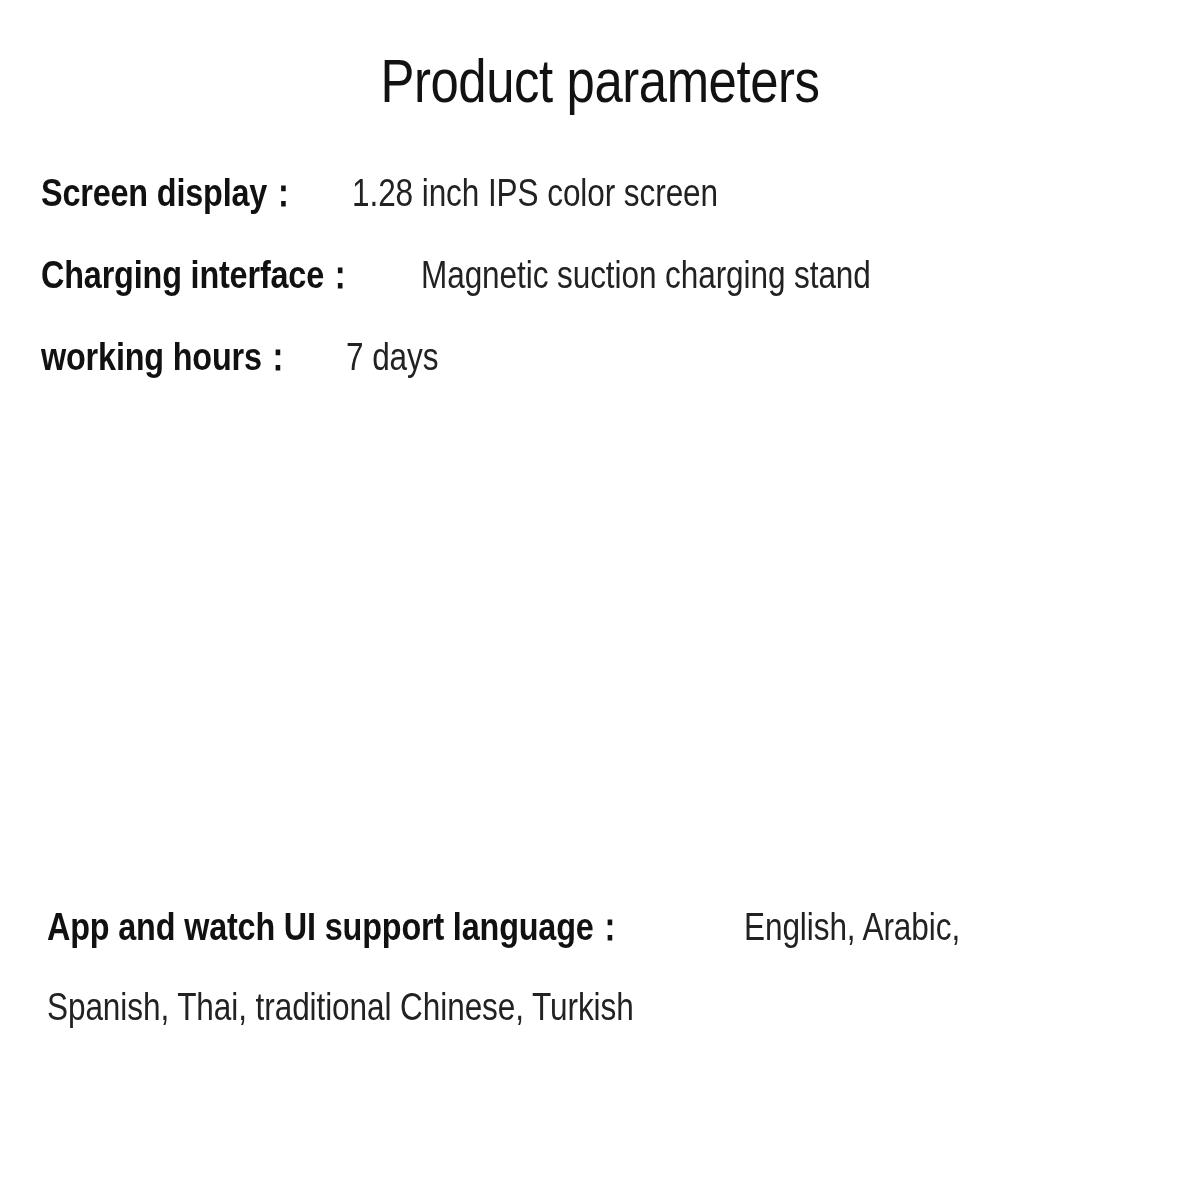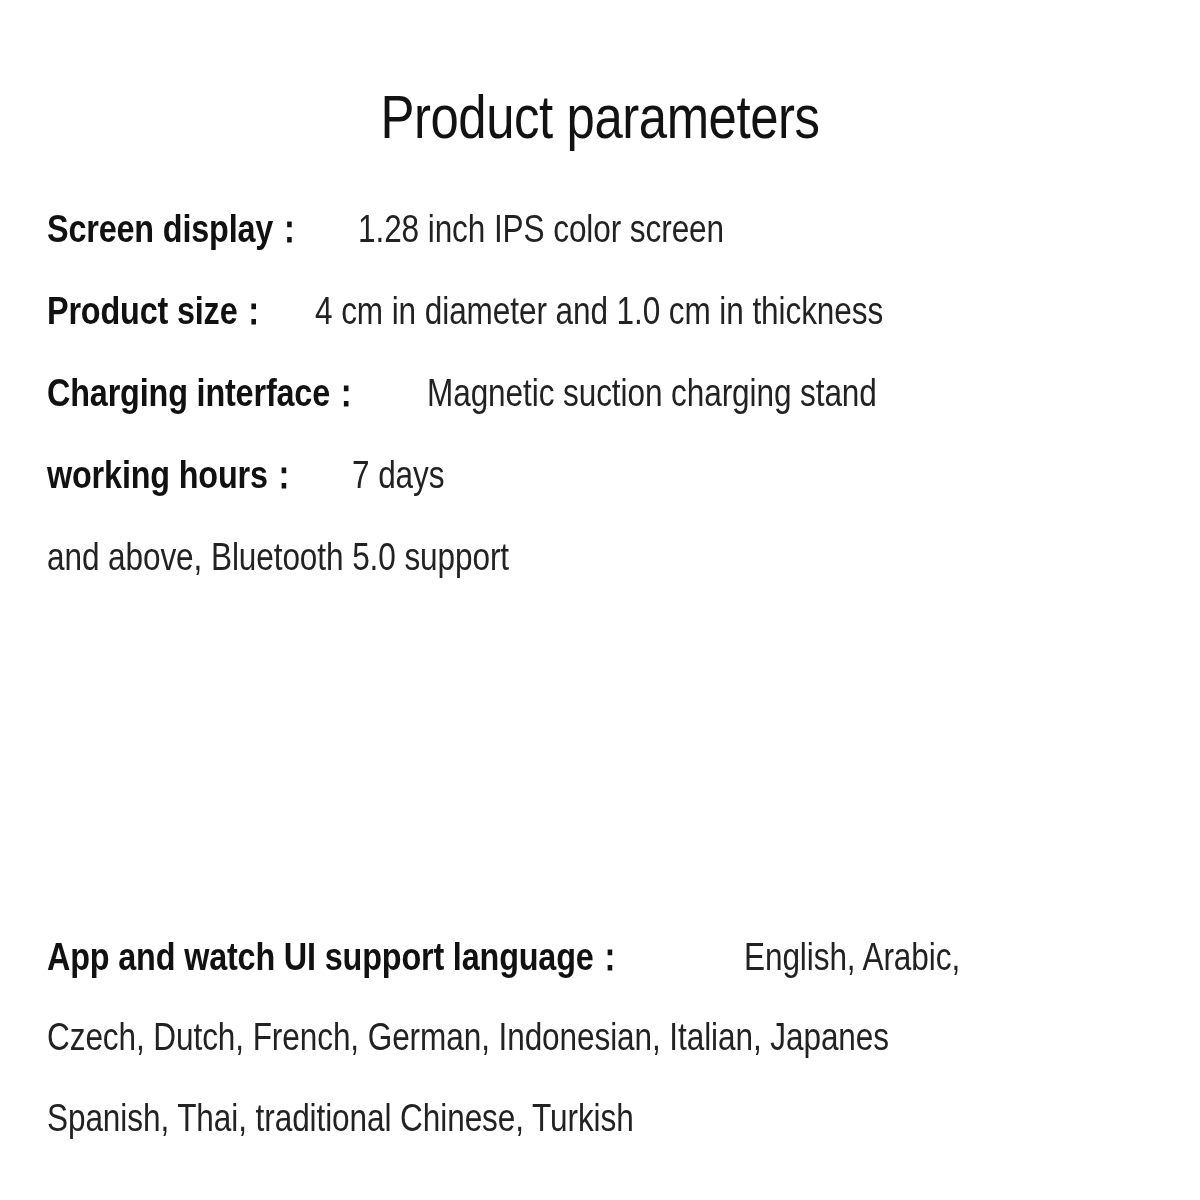--- a/index.html
+++ b/index.html
@@ -15,21 +15,20 @@
     color: #1a1a1a;
     overflow: hidden;
   }
 
   .page {
     position: relative;
     width: 1200px;
     height: 853px;
     background: #ffffff;
     box-sizing: border-box;
-    margin-top: 36px;
   }
 
   
   .page-title {
     position: absolute;
     top: 0;
     left: 0;
     width: 1200px;
     text-align: center;
     font-size: 62px;
@@ -39,21 +38,21 @@
     transform: scaleX(0.82);
     transform-origin: center top;
     white-space: nowrap;
     color: #121212;
   }
 
   
   .spec-list {
     position: absolute;
     top: 152px;
-    left: 47px;
+    left: 41px;
     width: 1130px;
   }
 
   .spec-row {
     height: 82px;
     line-height: 82px;
     white-space: nowrap;
     font-size: 0;
   }
 
@@ -91,21 +90,21 @@
   
   .lang-block {
     position: absolute;
     top: 888px;
     left: 47px;
     width: 1140px;
   }
 
   .lang-row {
     height: 81px;
-    line-height: 65px;
+    line-height: 77px;
     white-space: nowrap;
     font-size: 0;
   }
 
   .lang-label,
   .lang-value,
   .lang-cont {
     display: inline-block;
     vertical-align: baseline;
     transform: scaleX(0.83);
@@ -135,53 +134,43 @@
 
   <h1 class="page-title">Product parameters</h1>
 
   <div class="spec-list">
 
     <div class="spec-row">
       <span class="spec-label">Screen display：</span>
       <span class="spec-value">1.28 inch IPS color screen</span>
     </div>
 
-    <div class="spec-row">
-      <span class="spec-label">Product size：</span>
-      <span class="spec-value">4 cm in diameter and 1.0 cm in thickness</span>
-    </div>
 
     <div class="spec-row">
       <span class="spec-label">Charging interface：</span>
       <span class="spec-value">Magnetic suction charging stand</span>
     </div>
 
 
     <div class="spec-row">
       <span class="spec-label">working hours：</span>
       <span class="spec-value">7 days</span>
     </div>
 
 
-    <div class="spec-row continuation">
-      <span class="spec-cont">and above, Bluetooth 5.0 support</span>
-    </div>
 
   </div>
 
   <div class="lang-block">
 
     <div class="lang-row">
       <span class="lang-label">App and watch UI support language：</span>
       <span class="lang-value">English, Arabic,</span>
     </div>
 
-    <div class="lang-row">
-      <span class="lang-cont">Czech, Dutch, French, German, Indonesian, Italian, Japanes</span>
-    </div>
 
 
     <div class="lang-row">
       <span class="lang-cont">Spanish, Thai, traditional Chinese, Turkish</span>
     </div>
 
   </div>
 
 </div>
 

